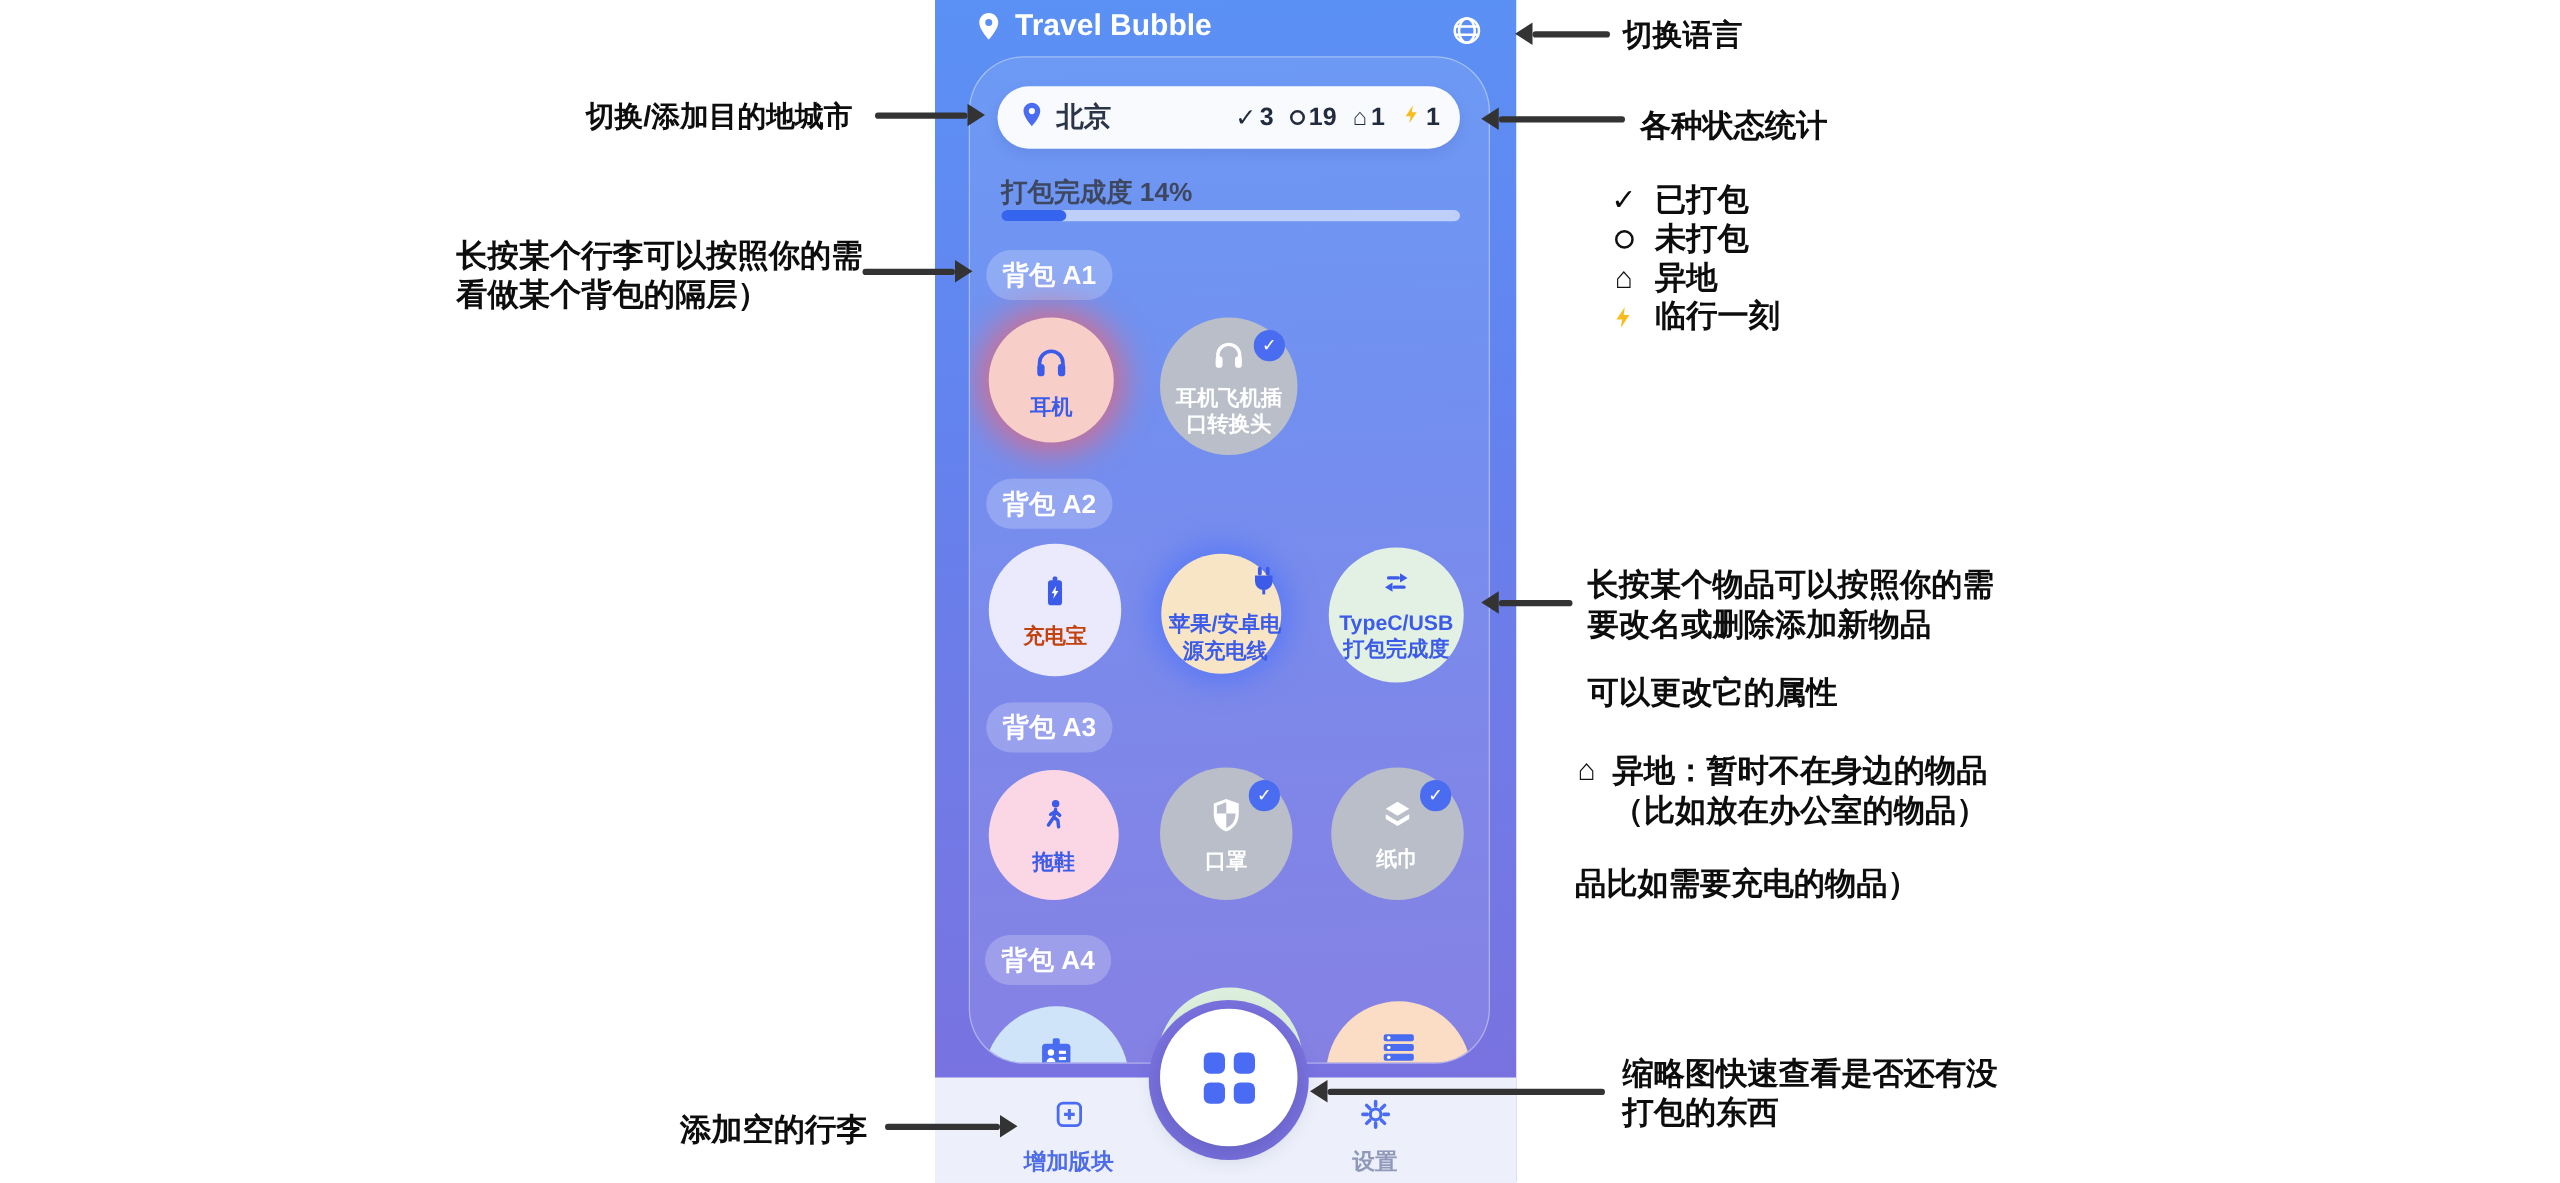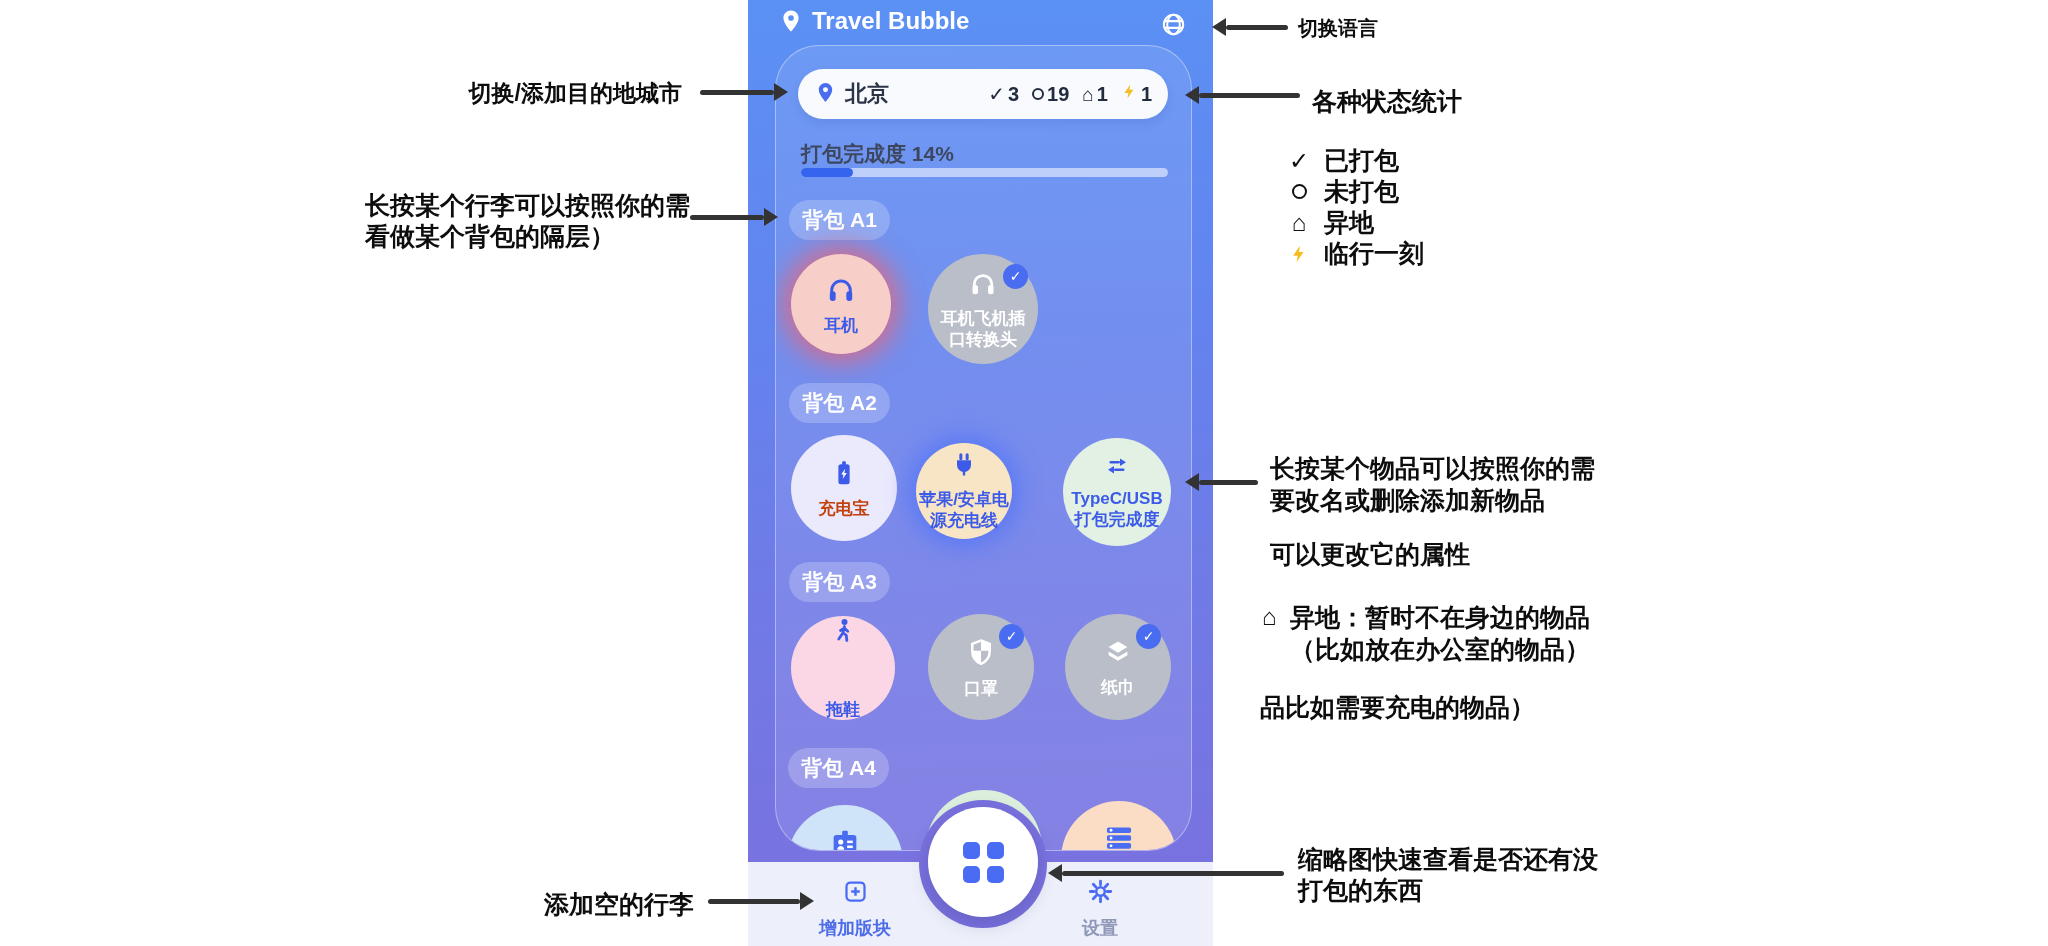--- a/index.html
+++ b/index.html
@@ -184,21 +184,21 @@
             <rect x="10.5" y="2.5" width="3" height="3" rx="1" fill="#3c5be8"></rect>
             <rect x="7.5" y="5" width="9" height="16" rx="2" fill="#3c5be8"></rect>
             <polygon fill="#ffffff" points="12.8,8.5 9.8,13.2 11.6,13.2 10.9,16.8 14.2,11.9 12.3,11.9"></polygon>
             </svg>
         </span>
         <span class="b-label">
             <span>充电宝</span>
           </span>
       </div>
 
-      <div class="bubble v-cream" style="left:140px;top:397px;width:96px;height:96px;">
+      <div class="bubble v-cream" style="left:153px;top:397px;width:96px;height:96px;align-items:flex-end;">
         <span>
           <svg width="28" height="28" viewBox="0 0 24 24" fill="#3c5be8">
             <rect x="8" y="2" width="2.6" height="6" rx="1.3"></rect>
             <rect x="13.4" y="2" width="2.6" height="6" rx="1.3"></rect>
             <path d="M6 8h12v4a6 6 0 0 1-12 0z"></path>
             <rect x="11" y="16" width="2" height="5"></rect>
             </svg>
         </span>
         <span class="b-label">
           <span>苹果/安卓电</span>
@@ -218,21 +218,21 @@
         <span class="b-label">
           <span>TypeC/USB</span>
           <span>打包完成度</span>
         </span>
       </div>
 
       <div class="section-pill" style="left:13px;top:516px;">
         <span>背包 A3</span>
         </div>
 
-      <div class="bubble v-pink" style="left:15px;top:570px;width:104px;height:104px;justify-content:space-between;">
+      <div class="bubble v-pink" style="left:15px;top:570px;width:104px;height:104px;">
         <span>
           <svg width="30" height="32" viewBox="0 0 24 24">
             <circle cx="13.2" cy="4" r="2.4" fill="#3c5be8"></circle>
             <path d="M13.2 7.6 12 12.6 8.6 17.6 M12 12.6 14.6 14.6 15.1 18.8 M13 9 10 10.8 M13.2 9 15.8 11.4" fill="none" stroke="#3c5be8" stroke-width="2.2" stroke-linecap="round" stroke-linejoin="round"></path>
             </svg>
         </span>
         <span class="b-label">
             <span>拖鞋</span>
           </span>
       </div>
@@ -322,21 +322,21 @@
       <span>
         <svg width="27" height="27" viewBox="0 0 24 24" fill="none" stroke="#4a6cf5" stroke-width="2.5" stroke-linecap="round">
           <circle cx="12" cy="12" r="3.8" stroke-width="2.2"></circle>
           <path d="M12 2.9v3.2M12 17.9v3.2M2.9 12h3.2M17.9 12h3.2M5.6 5.6l2.3 2.3M16.1 16.1l2.3 2.3M5.6 18.4l2.3-2.3M16.1 7.9l2.3-2.3"></path>
           </svg>
       </span>
       <span class="nav-label" style="color:#8f98b8;">设置</span>
     </div>
   </div>
 
-  <div class="ann" style="left:1298px;top:13px;font-size:20px;">切换语言</div>
+  <div class="ann" style="left:1298px;top:13px;font-size:24px;">切换语言</div>
   <div class="arrow head-left" style="left:1226px;top:25px;width:62px;"></div>
 
   <div class="ann" style="left:438px;top:78px;width:244px;text-align:right;font-size:23px;">切换/添加目的地城市</div>
   <div class="arrow head-right" style="left:700px;top:90px;width:74px;"></div>
 
   <div class="ann" style="left:1312px;top:86px;">各种状态统计</div>
   <div class="arrow head-left" style="left:1199px;top:93px;width:101px;"></div>
 
   <div class="ann" style="left:1286px;top:145px;">
     <div class="legend-row">

